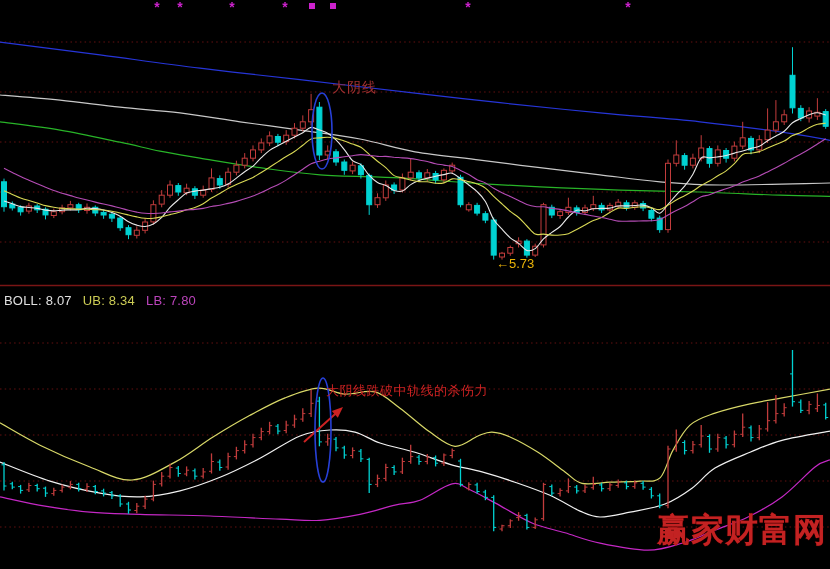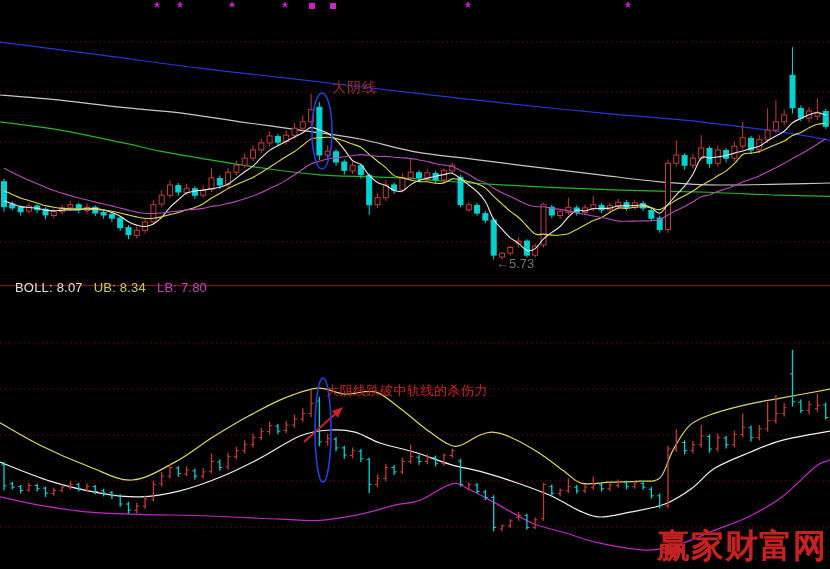--- a/index.html
+++ b/index.html
@@ -1,26 +1,26 @@
 <!DOCTYPE html>
 <html><head>
 <meta charset="utf-8">
 <style>
   html,body{margin:0;padding:0;background:#000;}
   body{width:830px;height:569px;position:relative;overflow:hidden;
        font-family:"Liberation Sans","DejaVu Sans",sans-serif;}
   #stage{position:absolute;inset:0;width:830px;height:569px;}
   svg{position:absolute;left:0;top:0;display:block;}
   .ann{position:absolute;white-space:nowrap;line-height:1.1;}
-  #boll-labels{position:absolute;left:4px;top:281px;font-size:13px;letter-spacing:0.2px;margin-left:11px;}
+  #boll-labels{position:absolute;left:4px;top:294px;font-size:13px;letter-spacing:0.2px;}
   #boll-labels span{margin-right:11px;}
   #ann-top{font-size:14px;letter-spacing:1px;}
   #ann-low{font-size:13px;}
   #ann-bottom{font-size:13px;letter-spacing:0.5px;}
-  #watermark{position:absolute;right:3px;bottom:0px;font-size:33px;font-weight:bold;
+  #watermark{position:absolute;right:3px;bottom:16px;font-size:33px;font-weight:bold;
              font-family:"Liberation Serif","DejaVu Serif",serif;letter-spacing:1px;
              text-shadow:0 0 1px #7a0000;}
 </style>
 </head>
 <body>
 
 <div id="stage">
   <svg id="chart" width="830" height="569" viewBox="0 0 830 569">
       <defs>
         <clipPath id="clip0">
@@ -567,18 +567,18 @@
       <text x="468" y="12" fill="#cc22cc" font-size="14" font-weight="bold" text-anchor="middle">*</text>
       <text x="628" y="12" fill="#cc22cc" font-size="14" font-weight="bold" text-anchor="middle">*</text>
     </svg>
 
   <div id="boll-labels" class="ann">
     <span style="color: rgb(224, 224, 224);">BOLL: 8.07</span><span style="color: rgb(204, 204, 85);">UB: 8.34</span><span style="color: rgb(187, 68, 187);">LB: 7.80</span>
   </div>
 
   <div id="ann-top" class="ann" style="left: 332px; top: 80px; color: rgb(158, 47, 47);">大阴线</div>
 
-  <div id="ann-low" class="ann" style="left: 496px; top: 257px; color: #737373;">←5.73</div>
+  <div id="ann-low" class="ann" style="left: 496px; top: 257px; color: #eab308;">←5.73</div>
 
   <div id="ann-bottom" class="ann" style="left: 326px; top: 384px; color: rgb(204, 34, 34);">大阴线跌破中轨线的杀伤力</div>
 
   <div id="watermark" style="color: rgb(195, 34, 34);">赢家财富网</div>
 </div>
 
 </body></html>

